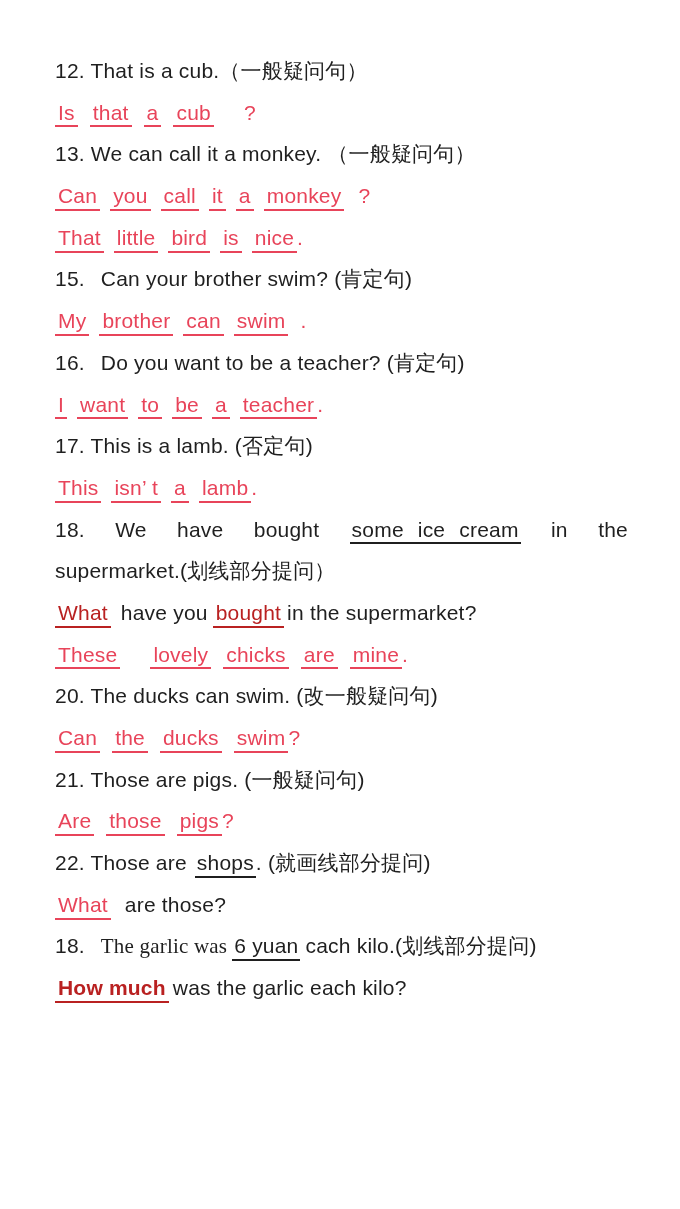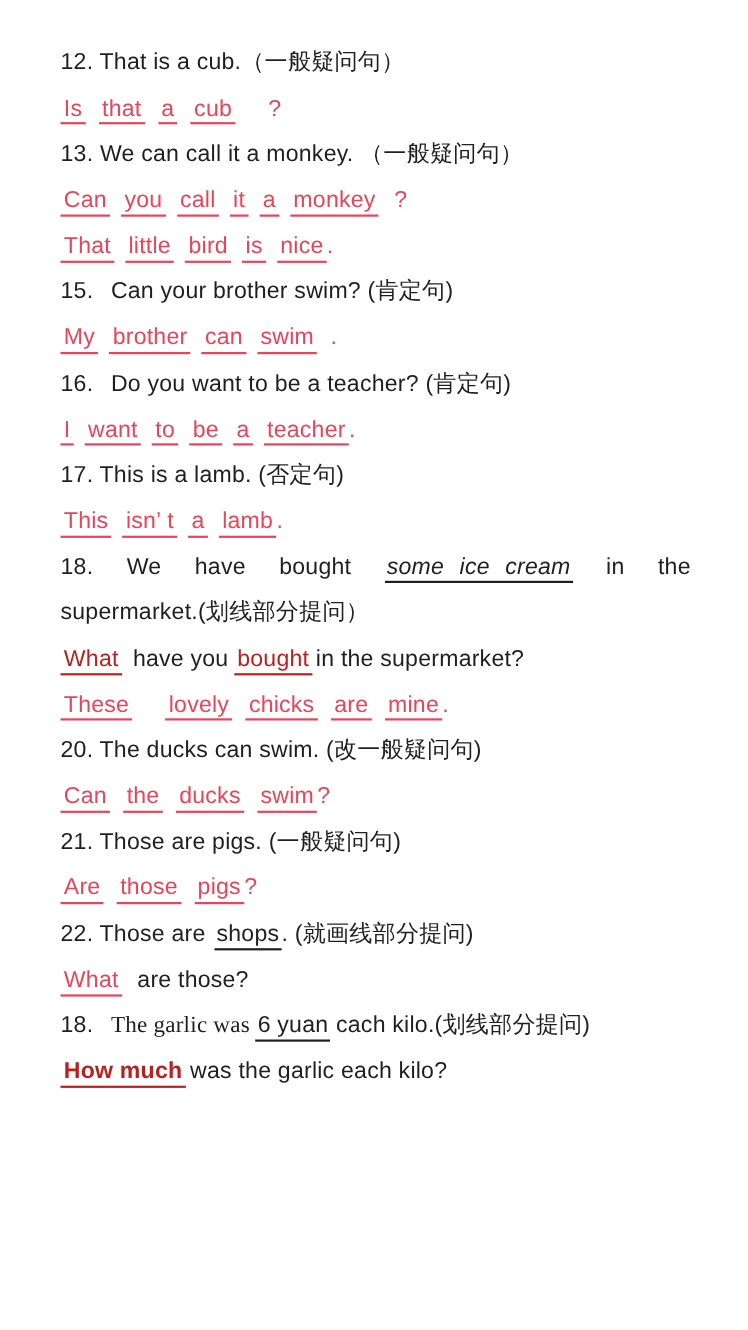--- a/index.html
+++ b/index.html
@@ -11,21 +11,21 @@
     width: 680px;
     height: 1209px;
     box-sizing: border-box;
     overflow: hidden;
     font-family: "Liberation Sans", "DejaVu Sans", sans-serif;
   }
   .page {
     width: 680px;
     height: 1161px;
     box-sizing: border-box;
-    padding: 36px 52px 0 55px;
+    padding: 50px 52px 0 55px;
     background: #ffffff;
   }
   .line {
     height: 41.7px;
     line-height: 41.7px;
     font-size: 21px;
     white-space: pre;
     letter-spacing: 0.2px;
   }
   .line.justify {
@@ -55,21 +55,21 @@
       <div class="line answer"><span class="seg u c-red" style="margin-right: 12px;">Is</span><span class="seg u c-red" style="margin-right: 12px;">that</span><span class="seg u c-red" style="margin-right: 12px;">a</span><span class="seg u c-red" style="margin-right: 30px;">cub</span><span class="seg c-red">?</span></div>
       <div class="line question"><span class="seg c-black">13. We can call it a monkey. （一般疑问句）</span></div>
       <div class="line answer"><span class="seg u c-red" style="margin-right: 10px;">Can</span><span class="seg u c-red" style="margin-right: 10px;">you</span><span class="seg u c-red" style="margin-right: 10px;">call</span><span class="seg u c-red" style="margin-right: 10px;">it</span><span class="seg u c-red" style="margin-right: 10px;">a</span><span class="seg u c-red" style="margin-right: 14px;">monkey</span><span class="seg c-red">?</span></div>
       <div class="line answer"><span class="seg u c-red" style="margin-right: 10px;">That</span><span class="seg u c-red" style="margin-right: 10px;">little</span><span class="seg u c-red" style="margin-right: 10px;">bird</span><span class="seg u c-red" style="margin-right: 10px;">is</span><span class="seg u c-red">nice</span><span class="seg c-red">.</span></div>
       <div class="line question"><span class="seg c-black" style="margin-right: 16px;">15.</span><span class="seg c-black">Can your brother swim? (肯定句)</span></div>
       <div class="line answer"><span class="seg u c-red" style="margin-right: 10px;">My</span><span class="seg u c-red" style="margin-right: 10px;">brother</span><span class="seg u c-red" style="margin-right: 10px;">can</span><span class="seg u c-red" style="margin-right: 12px;">swim</span><span class="seg c-red">.</span></div>
       <div class="line question"><span class="seg c-black" style="margin-right: 16px;">16.</span><span class="seg c-black">Do you want to be a teacher? (肯定句)</span></div>
       <div class="line answer"><span class="seg u c-red" style="margin-right: 10px;">I</span><span class="seg u c-red" style="margin-right: 10px;">want</span><span class="seg u c-red" style="margin-right: 10px;">to</span><span class="seg u c-red" style="margin-right: 10px;">be</span><span class="seg u c-red" style="margin-right: 10px;">a</span><span class="seg u c-red">teacher</span><span class="seg c-red">.</span></div>
       <div class="line question"><span class="seg c-black">17. This is a lamb. (否定句)</span></div>
       <div class="line answer"><span class="seg u c-red" style="margin-right: 10px;">This</span><span class="seg u c-red" style="margin-right: 10px;">isn’ t</span><span class="seg u c-red" style="margin-right: 10px;">a</span><span class="seg u c-red">lamb</span><span class="seg c-red">.</span></div>
-      <div class="line question justify"><span class="seg c-black">18.</span><span class="seg c-black">We</span><span class="seg c-black">have</span><span class="seg c-black">bought</span><span class="seg u c-black" style="word-spacing: 8px; font-style: italic;">some ice cream</span><span class="seg c-black">in</span><span class="seg c-black">the</span></div>
+      <div class="line question justify"><span class="seg c-black">18.</span><span class="seg c-black">We</span><span class="seg c-black">have</span><span class="seg c-black">bought</span><span class="seg u c-black" style="word-spacing: 8px;">some ice cream</span><span class="seg c-black">in</span><span class="seg c-black">the</span></div>
       <div class="line question"><span class="seg c-black">supermarket.(划线部分提问）</span></div>
       <div class="line answer"><span class="seg u c-dark" style="margin-right: 10px;">What</span><span class="seg c-black" style="margin-right: 5px;">have you</span><span class="seg u c-dark" style="margin-right: 3px;">bought</span><span class="seg c-black">in the supermarket?</span></div>
       <div class="line answer"><span class="seg u c-red" style="margin-right: 30px;">These</span><span class="seg u c-red" style="margin-right: 12px;">lovely</span><span class="seg u c-red" style="margin-right: 12px;">chicks</span><span class="seg u c-red" style="margin-right: 12px;">are</span><span class="seg u c-red">mine</span><span class="seg c-red">.</span></div>
       <div class="line question"><span class="seg c-black">20. The ducks can swim. (改一般疑问句)</span></div>
       <div class="line answer"><span class="seg u c-red" style="margin-right: 12px;">Can</span><span class="seg u c-red" style="margin-right: 12px;">the</span><span class="seg u c-red" style="margin-right: 12px;">ducks</span><span class="seg u c-red">swim</span><span class="seg c-red">?</span></div>
       <div class="line question"><span class="seg c-black">21. Those are pigs. (一般疑问句)</span></div>
       <div class="line answer"><span class="seg u c-red" style="margin-right: 12px;">Are</span><span class="seg u c-red" style="margin-right: 12px;">those</span><span class="seg u c-red">pigs</span><span class="seg c-red">?</span></div>
       <div class="line question"><span class="seg c-black" style="margin-right: 8px;">22. Those are</span><span class="seg u c-black">shops</span><span class="seg c-black">. (就画线部分提问)</span></div>
       <div class="line answer"><span class="seg u c-red" style="margin-right: 14px;">What</span><span class="seg c-black">are those?</span></div>
       <div class="line question"><span class="seg c-black" style="margin-right: 16px;">18.</span><span class="seg c-black" style="margin-right: 5px; font-family: Liberation Serif, serif;">The garlic was</span><span class="seg u c-black" style="margin-right: 5px;">6 yuan</span><span class="seg c-black">cach kilo.(划线部分提问)</span></div>

